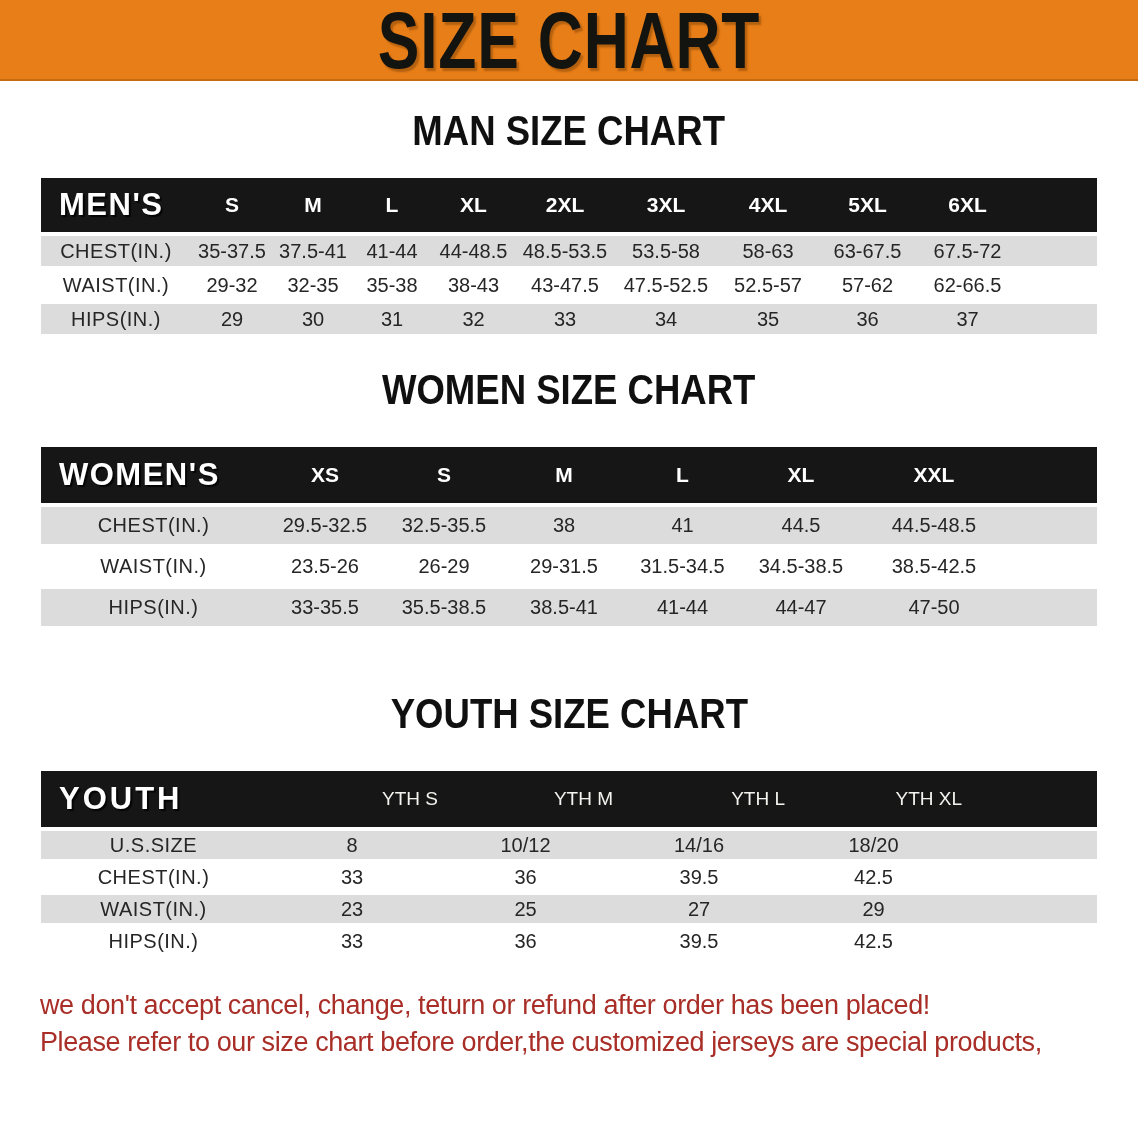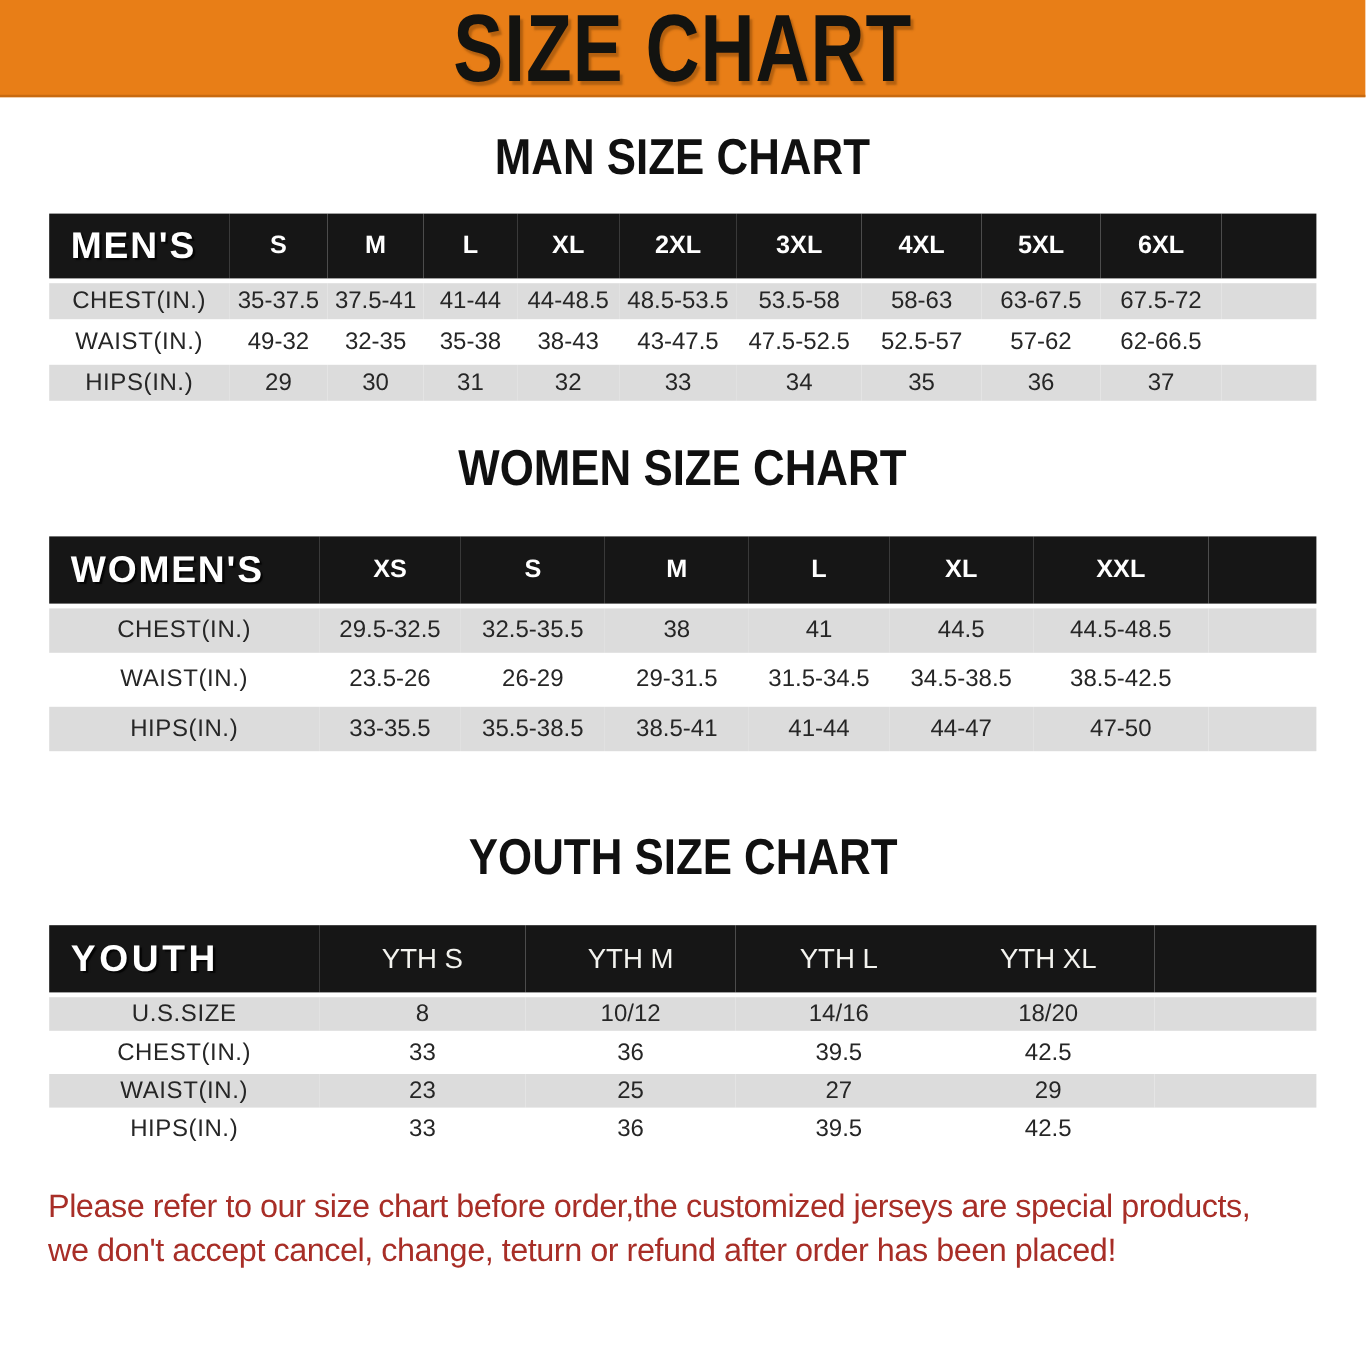--- a/index.html
+++ b/index.html
@@ -69,21 +69,21 @@
 
   th.hdr-label {
     text-align: left !important;
     padding-left: 18px !important;
     font-size: 31px; font-weight: bold;
     letter-spacing: 1.5px;
     text-shadow: 2px 2px 1px rgba(0,0,0,0.8);
   }
   .tbl-youth th.hdr-label { letter-spacing: 3px; }
   th.size-col { font-size: 21px; font-weight: bold; color: #f0f0f0; }
-  .tbl-youth th.size-col { font-size: 23px; font-weight: normal; color: #f3f3ef; }
+  .tbl-youth th.size-col { font-size: 19px; font-weight: normal; color: #f3f3ef; text-align: right; }
 
   table.size-table td {
     text-align: center; vertical-align: middle;
     font-size: 20px; color: #262626;
     padding: 0;
     background: var(--row-bg, #ffffff);
   }
   .tbl-men   td { height: 30px; }
   .tbl-women td { height: 37px; font-size: 21px; }
   .tbl-youth td { height: 28px; font-size: 21px; }
@@ -151,21 +151,21 @@
             <td>44-48.5</td>
             <td>48.5-53.5</td>
             <td>53.5-58</td>
             <td>58-63</td>
             <td>63-67.5</td>
             <td>67.5-72</td>
             <td></td>
           </tr>
           <tr>
             <td class="row-label">WAIST(IN.)</td>
-            <td>49-32</td>
+            <td>29-32</td>
             <td>32-35</td>
             <td>35-38</td>
             <td>38-43</td>
             <td>43-47.5</td>
             <td>47.5-52.5</td>
             <td>52.5-57</td>
             <td>57-62</td>
             <td>62-66.5</td>
             <td></td>
           </tr>
@@ -302,17 +302,17 @@
             <td>36</td>
             <td>39.5</td>
             <td>42.5</td>
             <td></td>
           </tr>
         </tbody>
       </table>
   </section>
 
   <div class="note">
+    <div>we don't accept cancel, change, teturn or refund after order has been placed!</div>
     <div>Please refer to our size chart before order,the customized jerseys are special products,</div>
-    <div>we don't accept cancel, change, teturn or refund after order has been placed!</div>
   </div>
 
 </div>
 
 </body></html>

